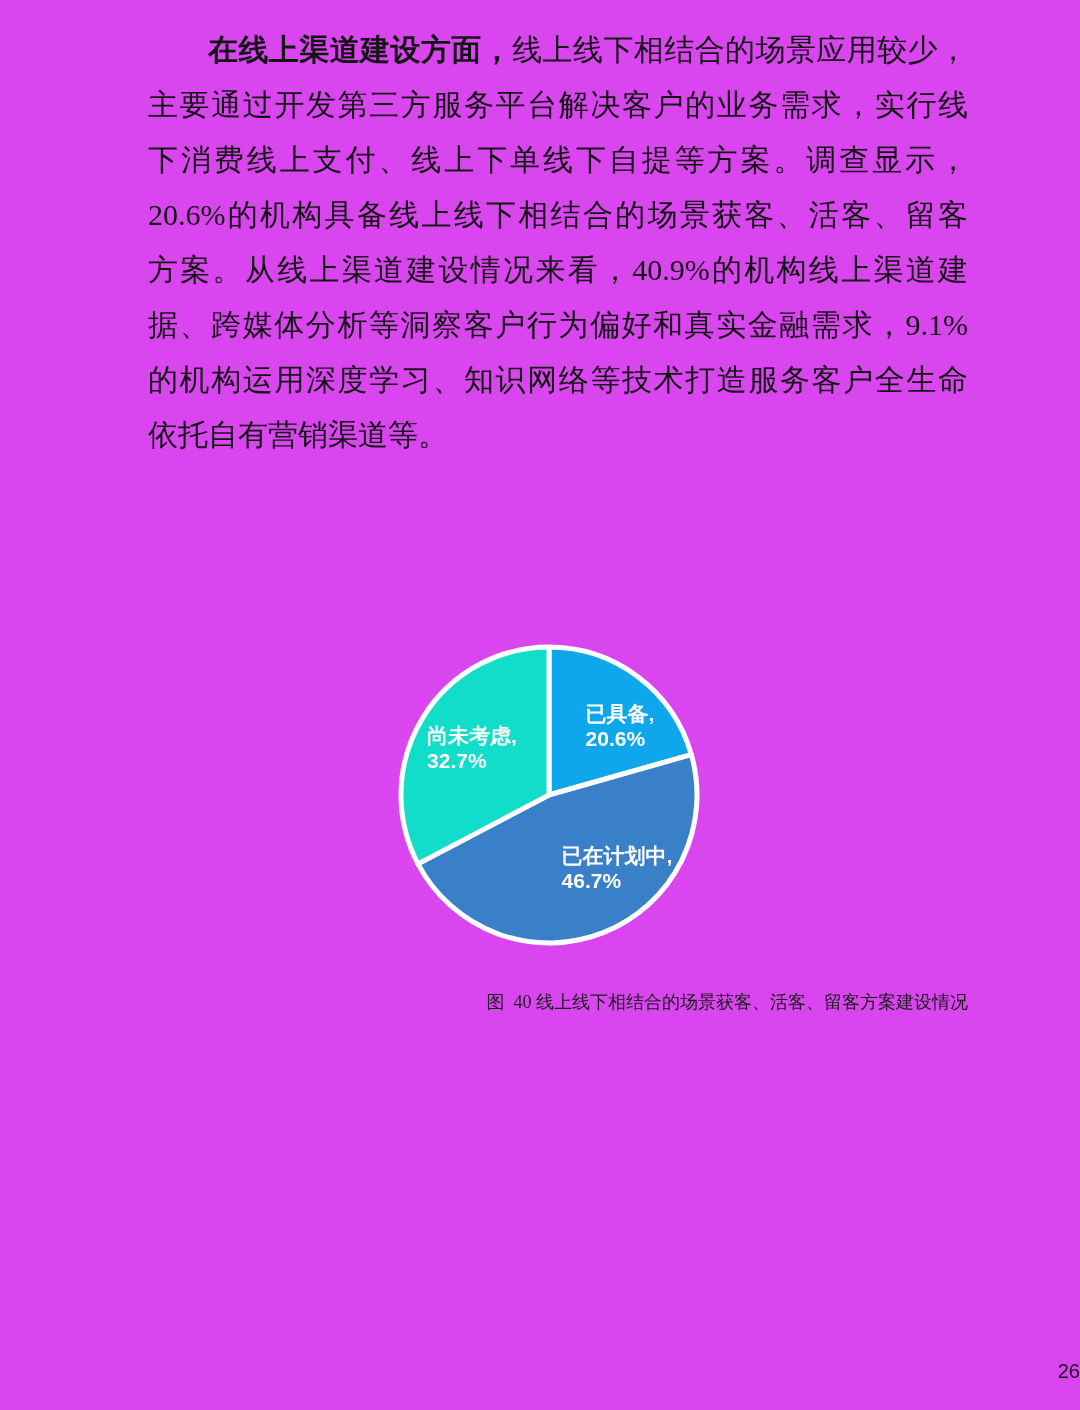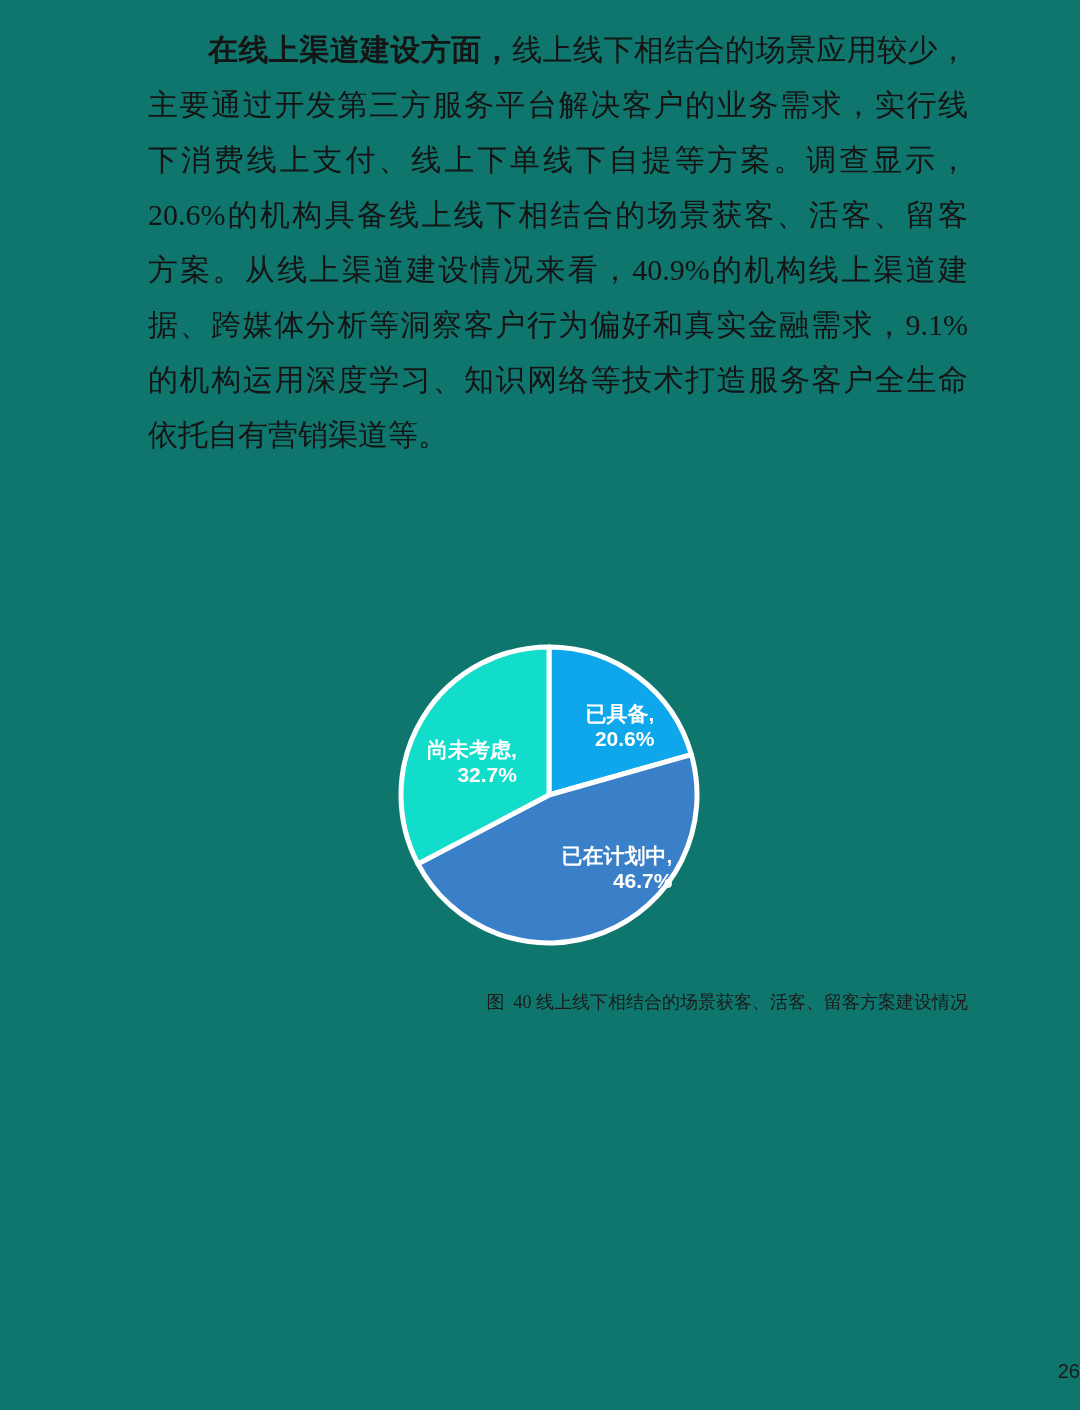--- a/index.html
+++ b/index.html
@@ -1,20 +1,20 @@
 <!DOCTYPE html>
 <html lang="zh"><head>
 <meta charset="utf-8">
 <title>Report Page</title>
 <style>
   html,body{margin:0;padding:0;background:#ffffff;}
   .page{
     position:relative;
     width:1080px;height:1410px;
-    background:#0f766e;
+    background:#d946ef;
     overflow:hidden;
     font-family:"Liberation Serif","DejaVu Serif",serif;
     color:#141414;
   }
   
   .body-text{
     position:absolute;left:148px;top:22px;width:820px;
     font-size:30px;
   }
   .tline{
@@ -34,27 +34,27 @@
     position:absolute;left:394px;top:640px;width:310px;height:310px;
   }
   .pie-wrap svg{display:block;width:310px;height:310px;}
   .pie-label{
     position:absolute;
     transform:translate(-50%,-50%);
     color:#ffffff;
     font-family:"Liberation Sans","DejaVu Sans",sans-serif;
     font-weight:bold;
     font-size:21px;line-height:25px;
-    text-align:right;
+    text-align:left;
     white-space:nowrap;
   }
   .pie-label span{display:block;}
   .pl0{left:226px;top:86px;}
   .pl1{left:223px;top:208px;margin-top:20px;}
-  .pl2{left:78px;top:122px;}
+  .pl2{left:78px;top:108px;}
   
   .caption{
     position:absolute;left:148px;width:820px;top:990px;
     text-align:right;
     font-size:18px;
     color:#1a1a1a;
     white-space:pre;
   }
   
   .page-number{

